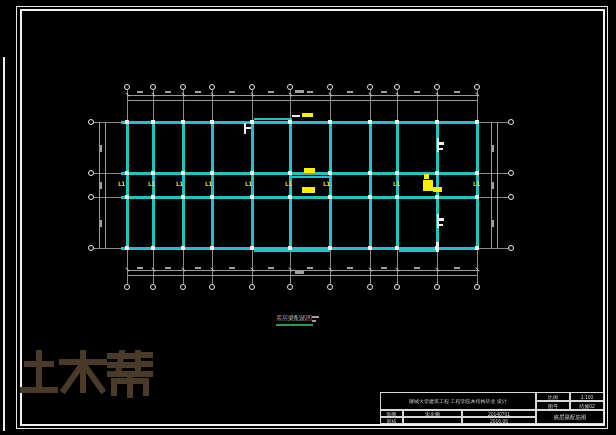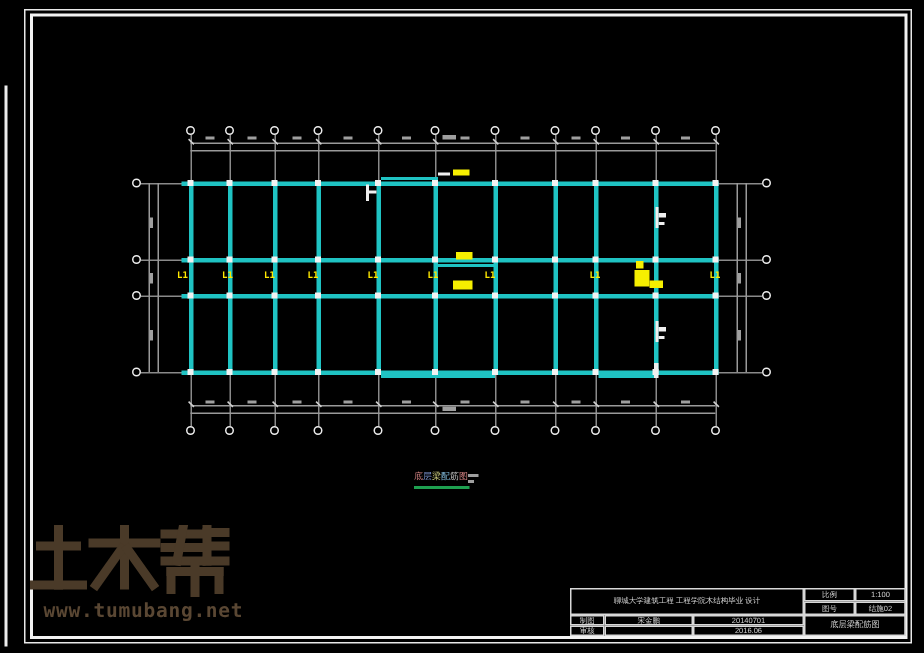--- a/index.html
+++ b/index.html
@@ -281,16 +281,15 @@
         <path d="M116 3 V24"></path>
           <path d="M116 5 H128"></path>
           <path d="M118 14 H128"></path>
           <path d="M116 24 H128"></path>
         <path d="M92 31 H124"></path>
           <path d="M92 31 V43"></path>
           <path d="M124 31 V43"></path>
           <path d="M108 28 V46"></path>
       </g>
     </svg>
-    <div class="wm-url" style="color: rgb(90, 71, 51);">www.tumubang.net</div>
   </div>
 
 </div>
 
 </body></html>

